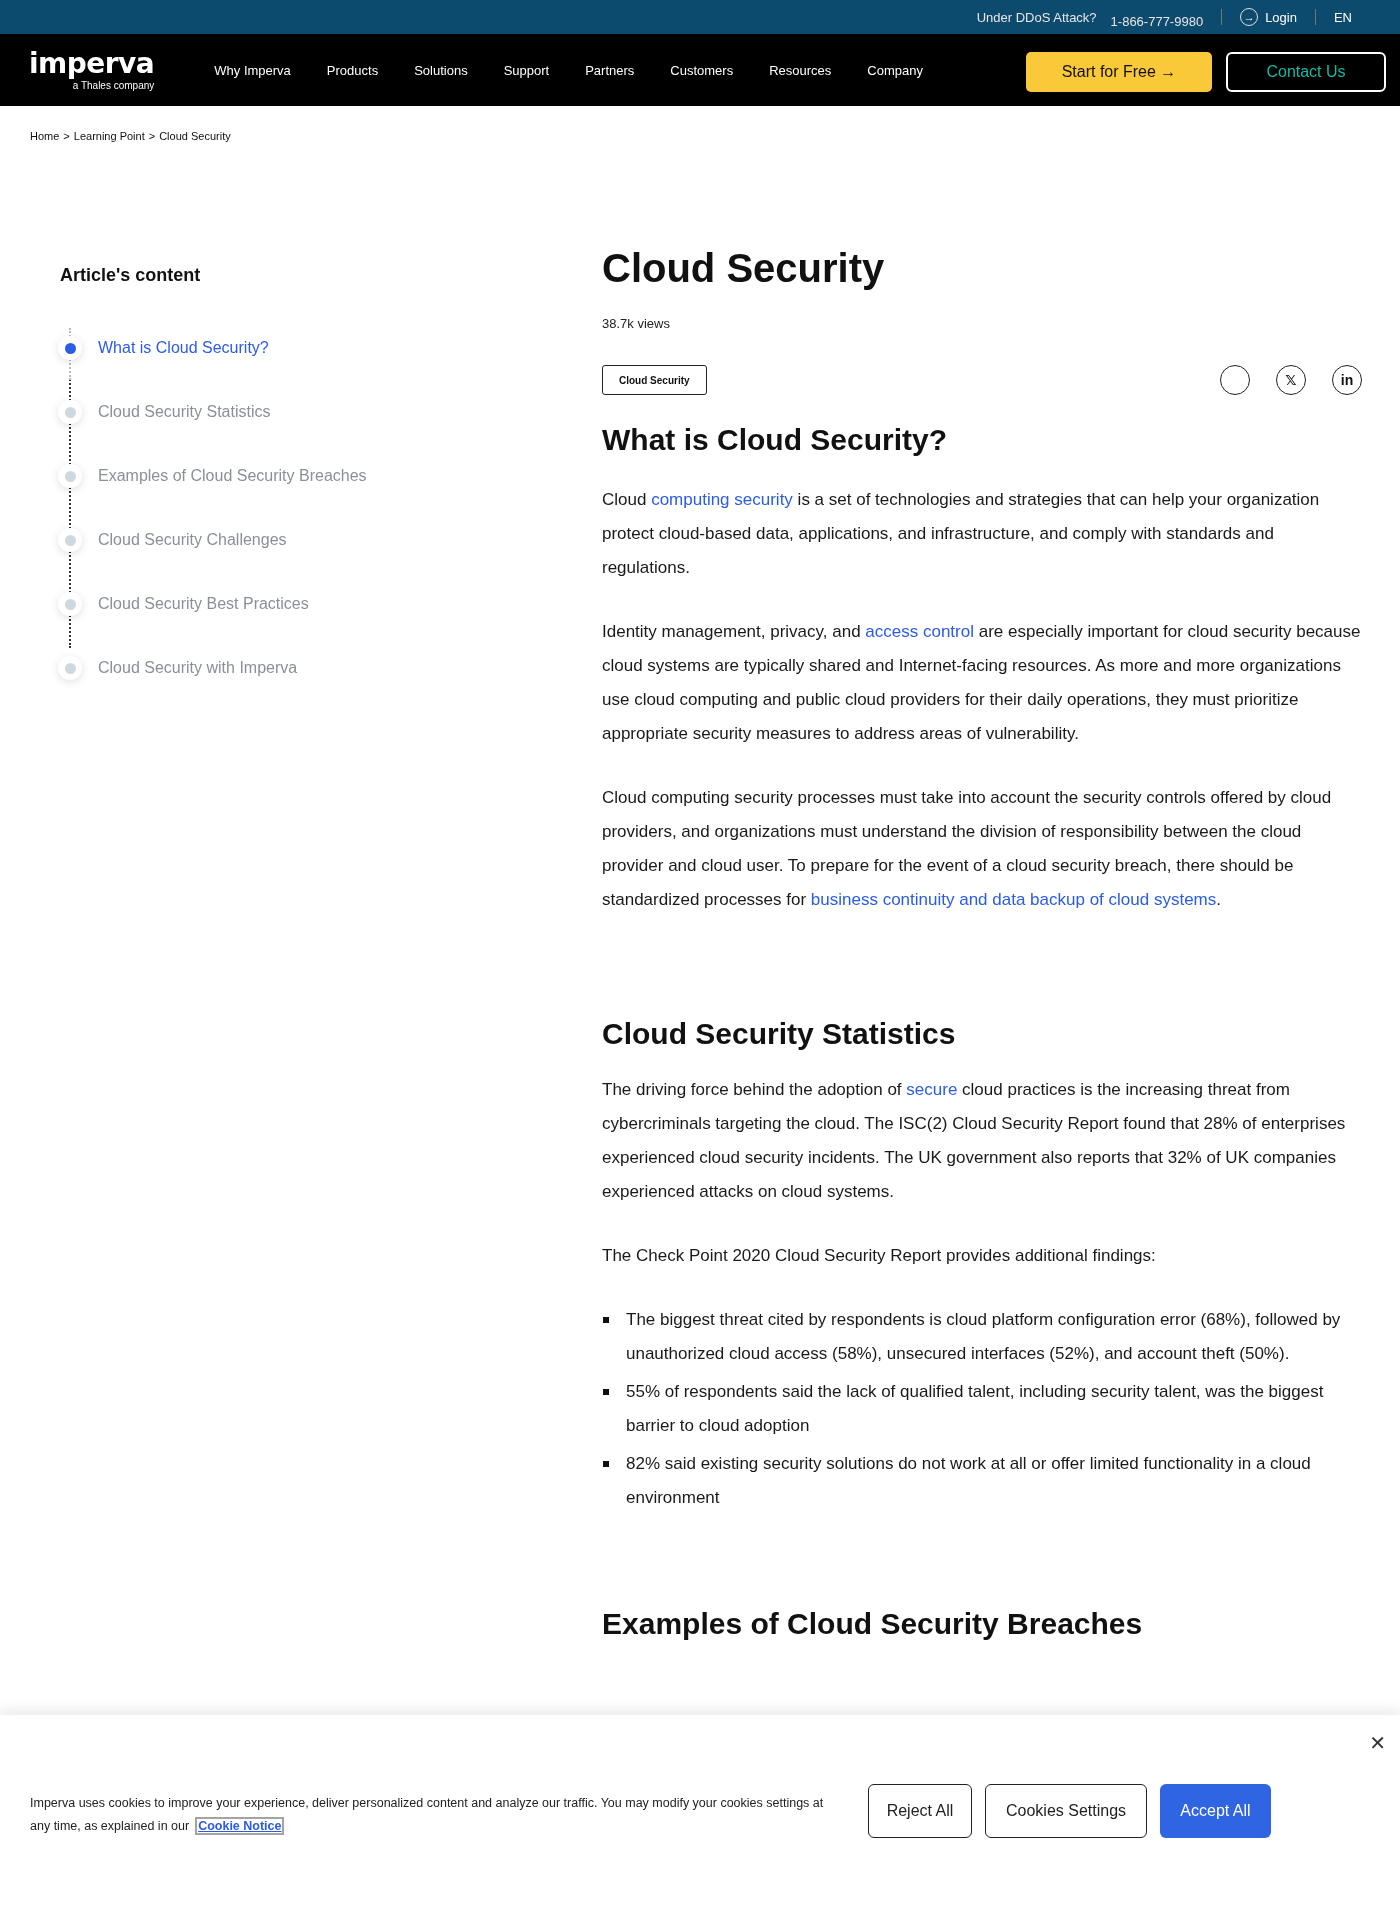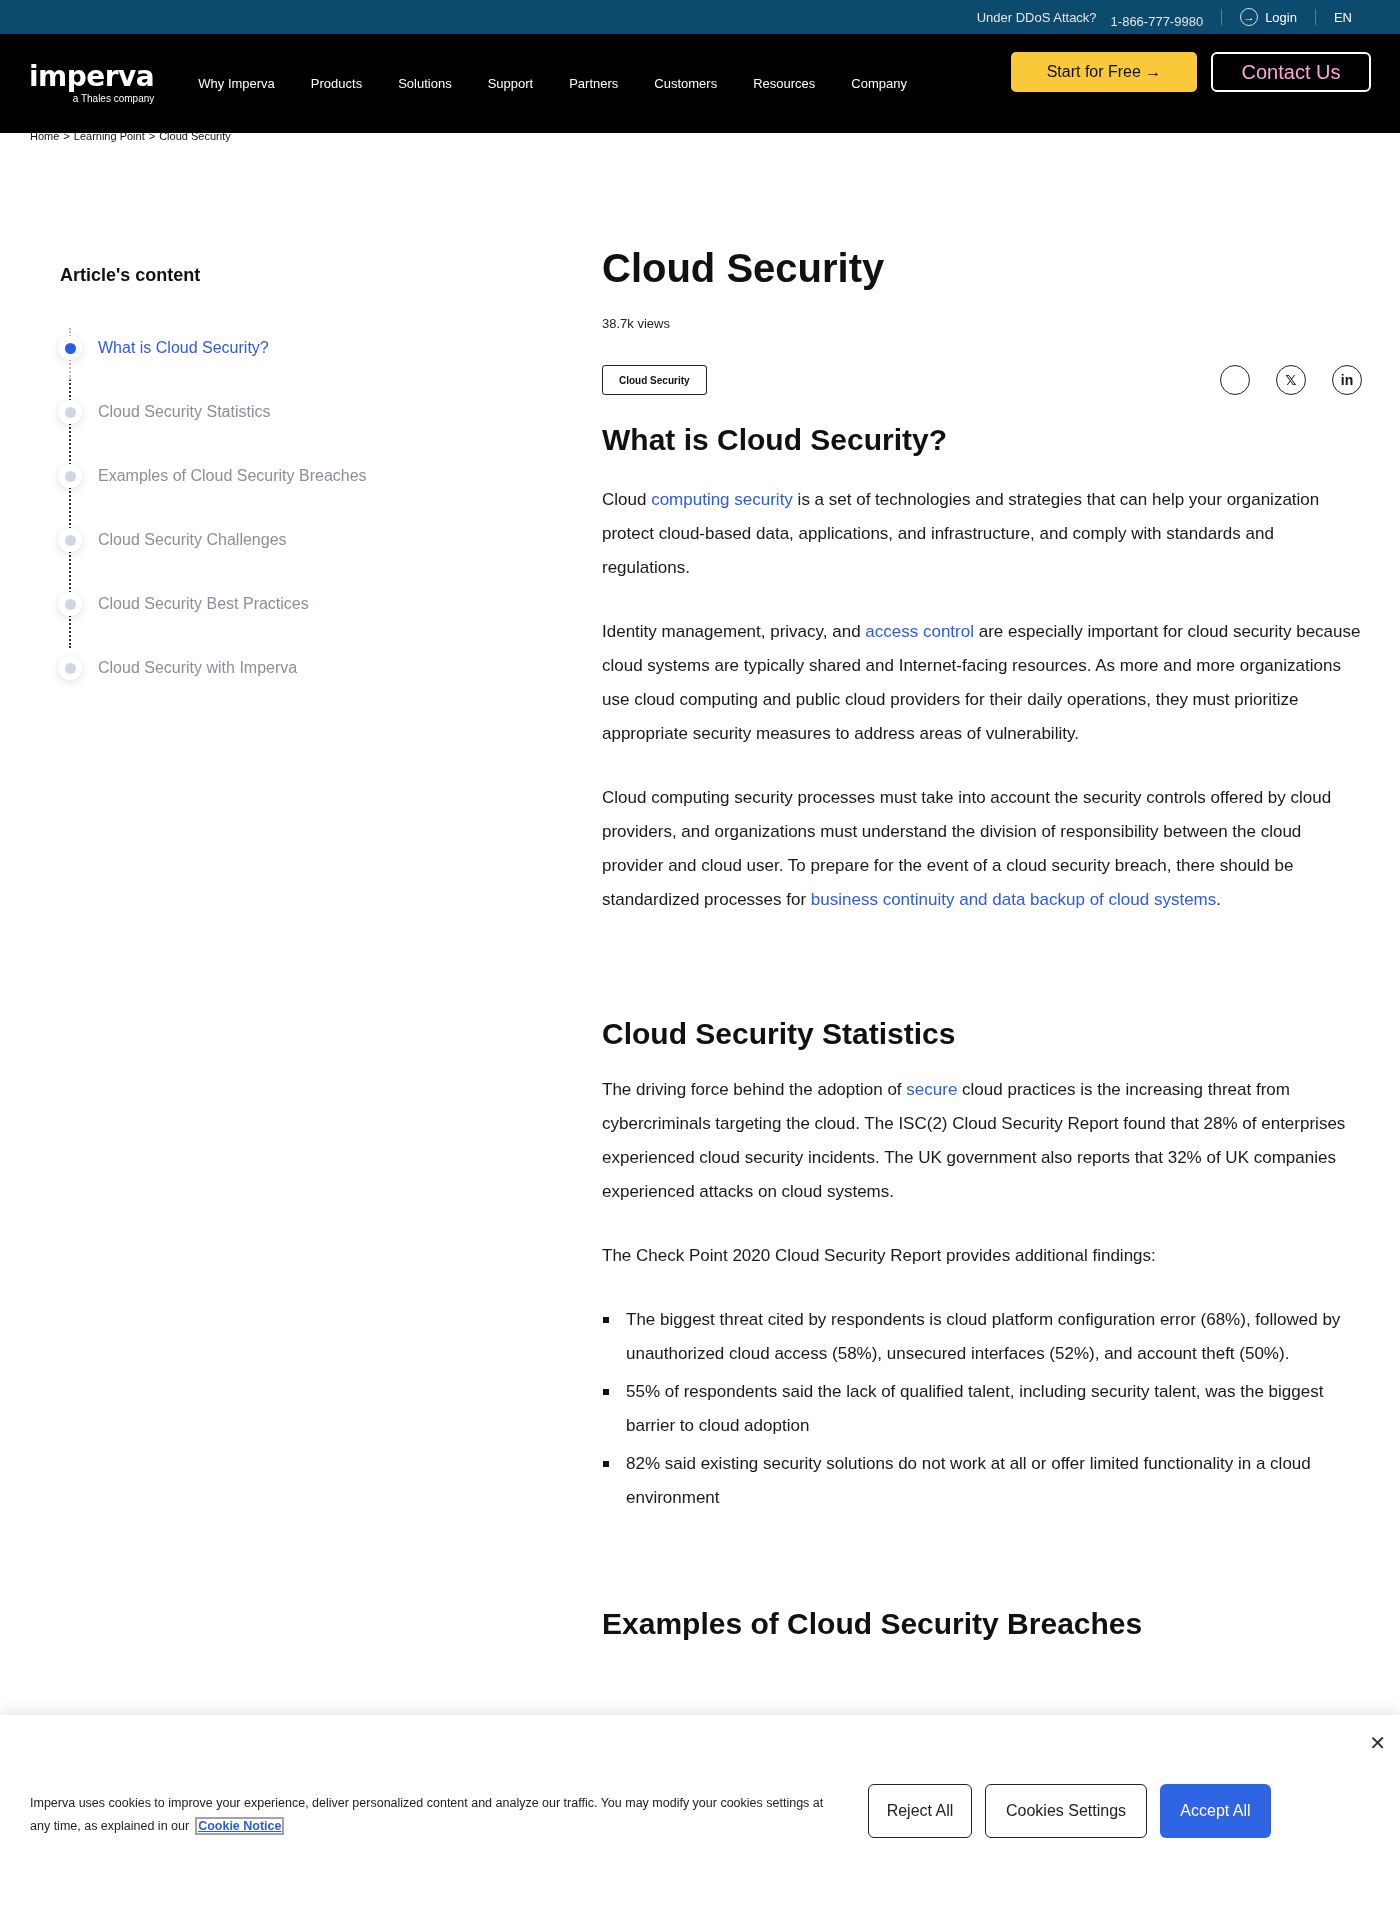--- a/index.html
+++ b/index.html
@@ -10,29 +10,29 @@
   .utility-bar { height: 34px; background: #0c4a6e; display: flex; align-items: center; justify-content: flex-end; padding-right: 48px; font-size: 13px; color: #e6e6e6; }
   .utility-bar .item { display: flex; align-items: center; }
   .utility-bar .ddos { margin-right: 14px; }
   .utility-bar .phone { margin-right: 14px; margin-top: 8px; }
   .utility-bar .sep { width: 1px; height: 16px; background: #777; margin: 0 18px 0 4px; }
   .utility-bar .login { display: flex; align-items: center; gap: 7px; color: #fff; }
   .utility-bar .login-icon { width: 18px; height: 18px; border: 1.5px solid #ddd; border-radius: 50%; display: inline-flex; align-items: center; justify-content: center; font-size: 11px; line-height: 1; }
   .utility-bar .lang { color: #fff; }
 
   
-  .main-nav { height: 99px; background: #000; display: flex; align-items: center; padding-left: 29px; position: relative; }
+  .main-nav { height: 72px; background: #000; display: flex; align-items: center; padding-left: 29px; position: relative; gap: 16px; }
   .logo { display: flex; flex-direction: column; align-items: flex-end; margin-right: 44px; }
   .logo .brand { font-family: "DejaVu Sans", sans-serif; font-size: 28px; font-weight: bold; color: #fff; letter-spacing: -0.5px; line-height: 30px; }
   .logo .tag { font-size: 10px; color: #fff; line-height: 12px; margin-top: 1px; }
   .nav-links { display: flex; align-items: center; }
   .nav-links .nav-item { color: #fff; font-size: 13px; margin-right: 36px; cursor: pointer; }
-  .nav-cta { position: absolute; right: 29px; top: 18px; display: flex; gap: 14px; }
+  .nav-cta { position: absolute; right: 14px; top: 18px; display: flex; gap: 14px; }
   .btn-start { width: 186px; height: 40px; background: #f9c93a; border-radius: 5px; display: flex; align-items: center; justify-content: center; font-size: 16px; color: #111; cursor: pointer; }
-  .btn-contact { width: 160px; height: 40px; background: #000; border: 2px solid #fff; border-radius: 6px; display: flex; align-items: center; justify-content: center; font-size: 20px; color: #f9a8d4; cursor: pointer; }
+  .btn-contact { width: 160px; height: 40px; background: #000; border: 2px solid #fff; border-radius: 6px; display: flex; align-items: center; justify-content: center; font-size: 16px; color: #14b8a6; cursor: pointer; }
 
   
   .breadcrumb { position: absolute; left: 30px; top: 130px; font-size: 11px; color: #111; }
   .breadcrumb span { cursor: pointer; }
   .breadcrumb .bc-sep { margin: 0 4px; cursor: default; }
 
   
   .toc { position: absolute; left: 60px; top: 265px; width: 420px; }
   .toc-title { font-size: 18px; font-weight: bold; color: #111; margin-bottom: 30px; }
   .toc-list { position: relative; }

